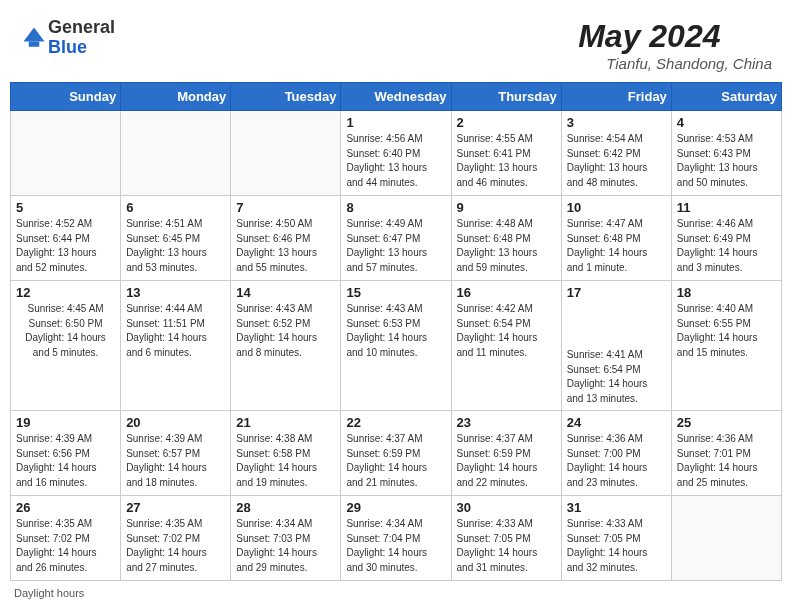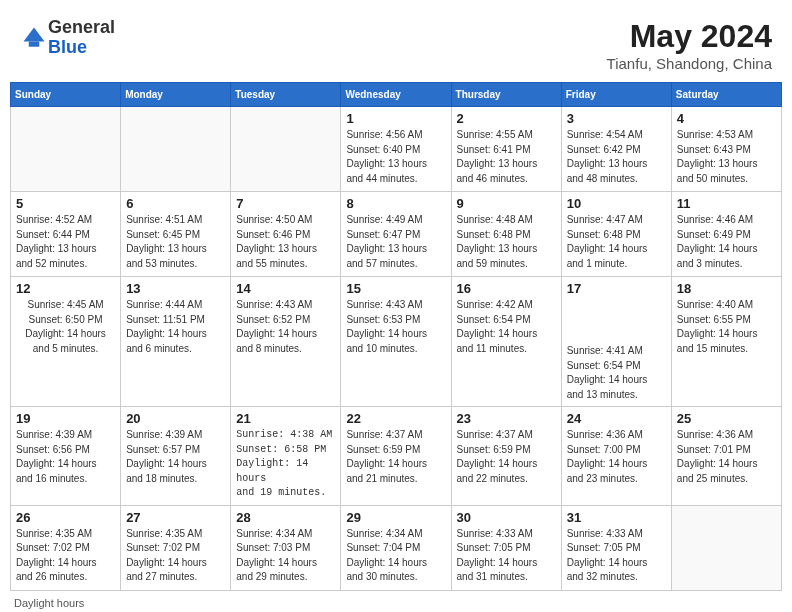--- a/index.html
+++ b/index.html
@@ -26,44 +26,45 @@
       font-weight: bold;
       line-height: 1.1;
     }
     .logo-general { color: #333; }
     .logo-blue { color: #1a5fc8; }
     .logo-icon {
       width: 28px;
       height: 28px;
     }
     .title-section {
-      text-align: right;
+      text-align: left;
+      font-style: italic;
     }
     .month-title {
       font-size: 32px;
       font-weight: bold;
       color: #222;
     }
     .location {
       font-size: 15px;
       color: #555;
       margin-left: 28px;
     }
     .calendar {
       width: 100%;
       border-collapse: collapse;
       margin-top: 6px;
     }
     .calendar th {
       background: #2a6fc9;
       color: #fff;
-      font-size: 10px;
+      font-size: 13px;
       font-weight: bold;
       padding: 6px 4px;
-      text-align: left;
+      text-align: right;
       border: 1px solid #1a5cb8;
     }
     .calendar td {
       border: 1px solid #ccc;
       vertical-align: top;
       padding: 4px 5px;
       font-size: 10.5px;
       color: #222;
       min-width: 100px;
       width: 14.28%;
@@ -272,21 +273,21 @@
         </td>
         <td>
           <div class="day-number">20</div>
           <div class="day-info" style="white-space: pre-line;">Sunrise: 4:39 AM
 Sunset: 6:57 PM
 Daylight: 14 hours
 and 18 minutes.</div>
         </td>
         <td>
           <div class="day-number">21</div>
-          <div class="day-info" style="white-space: pre-line; font-family: Liberation Mono, monospace;">Sunrise: 4:38 AM
+          <div class="day-info" style="white-space: pre-line;">Sunrise: 4:38 AM
 Sunset: 6:58 PM
 Daylight: 14 hours
 and 19 minutes.</div>
         </td>
         <td>
           <div class="day-number">22</div>
           <div class="day-info" style="white-space: pre-line;">Sunrise: 4:37 AM
 Sunset: 6:59 PM
 Daylight: 14 hours
 and 21 minutes.</div>

